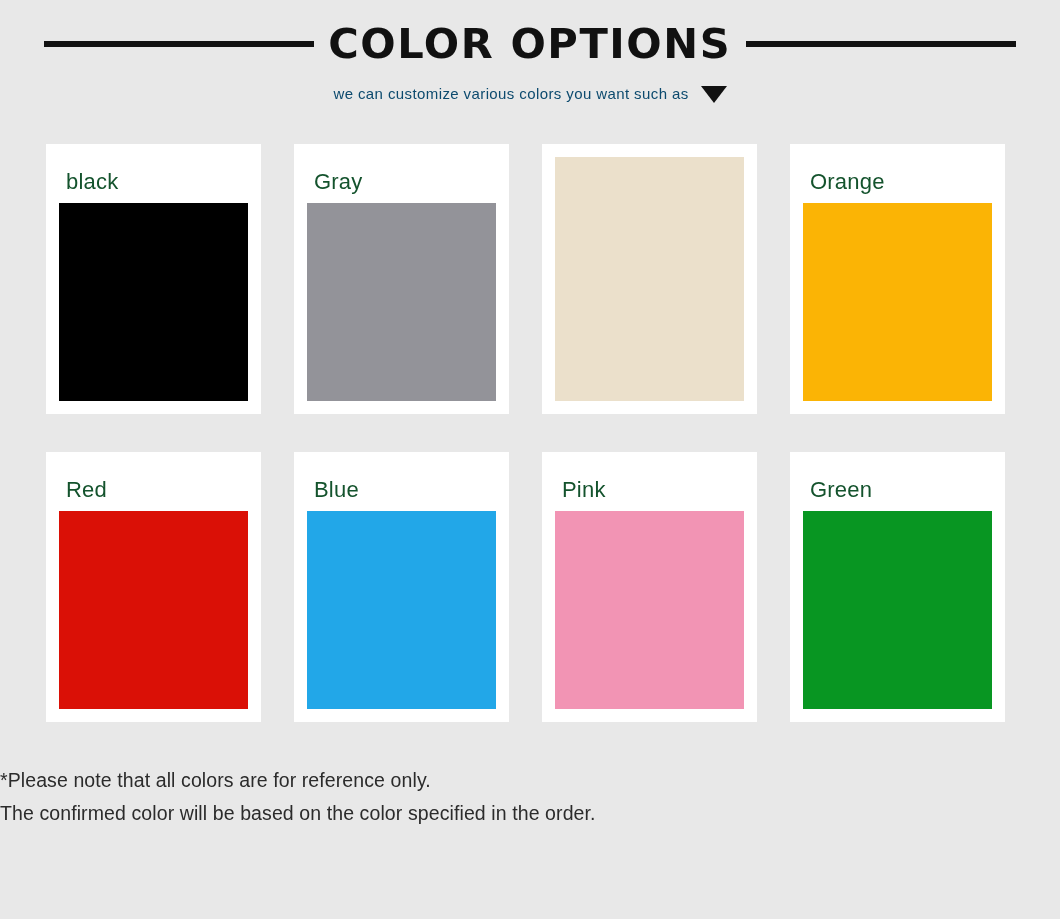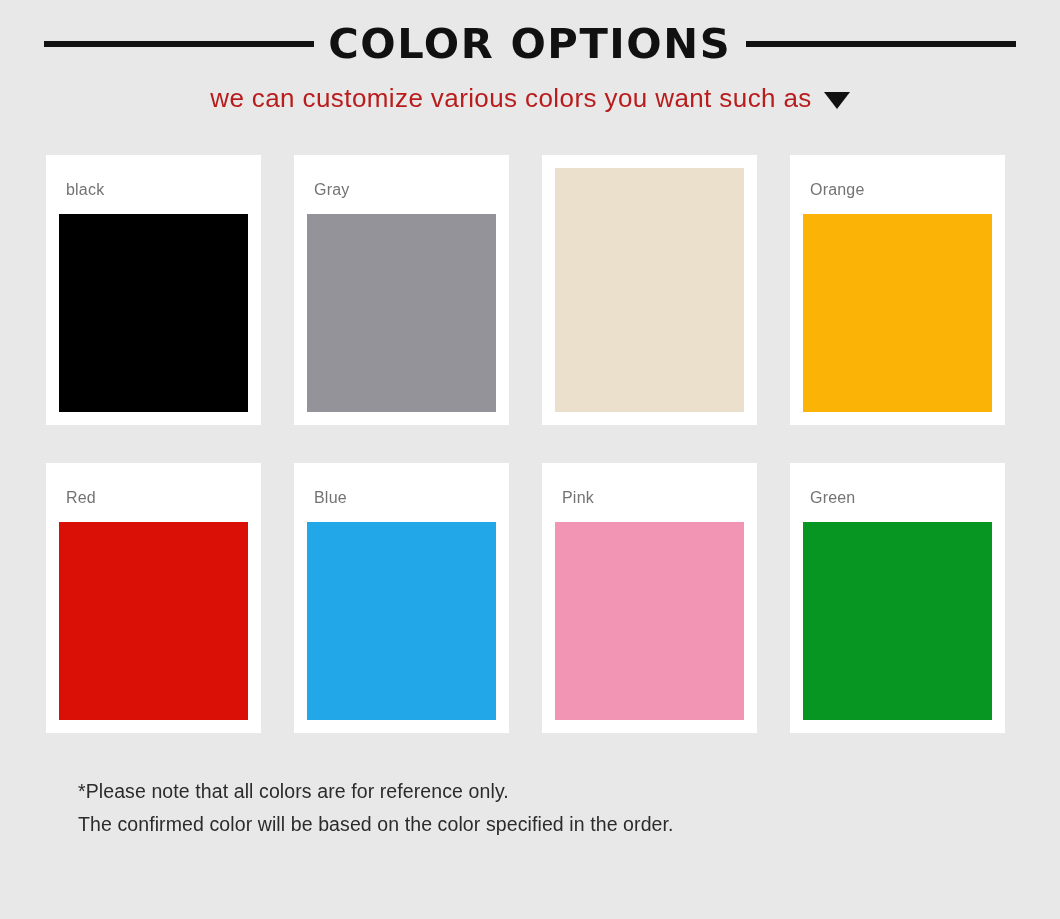--- a/index.html
+++ b/index.html
@@ -49,22 +49,22 @@
     margin: 0;
   }
   .subtitle-row {
     display: flex;
     align-items: center;
     justify-content: center;
     gap: 12px;
     margin-top: 13px;
   }
   .subtitle {
-    font-size: 26px;
-    color: #b91c1c;
+    font-size: 15px;
+    color: #0c4a6e;
     letter-spacing: 0.4px;
     white-space: nowrap;
   }
   .tri-down {
     width: 0;
     height: 0;
     border-left: 13px solid transparent;
     border-right: 13px solid transparent;
     border-top: 17px solid #111111;
     margin-top: 3px;
@@ -82,37 +82,36 @@
   }
   .card {
     background: #ffffff;
     height: 270px;
     box-sizing: border-box;
     padding: 13px;
     display: flex;
     flex-direction: column;
   }
   .card-label {
-    font-size: 16px;
-    color: #737373;
+    font-size: 22px;
+    color: #14532d;
     letter-spacing: 0.2px;
     padding: 14px 0 0 7px;
     line-height: 1;
     height: 46px;
     box-sizing: border-box;
   }
   .swatch {
     flex: 1 1 auto;
     width: 100%;
   }
 
   
   .note {
     margin-top: 42px;
-    padding-left: 78px;
   }
   .note-line {
     font-size: 19.5px;
     color: #2b2b2b;
     line-height: 1.68;
     letter-spacing: 0.1px;
     white-space: nowrap;
   }
 </style>
 </head>

